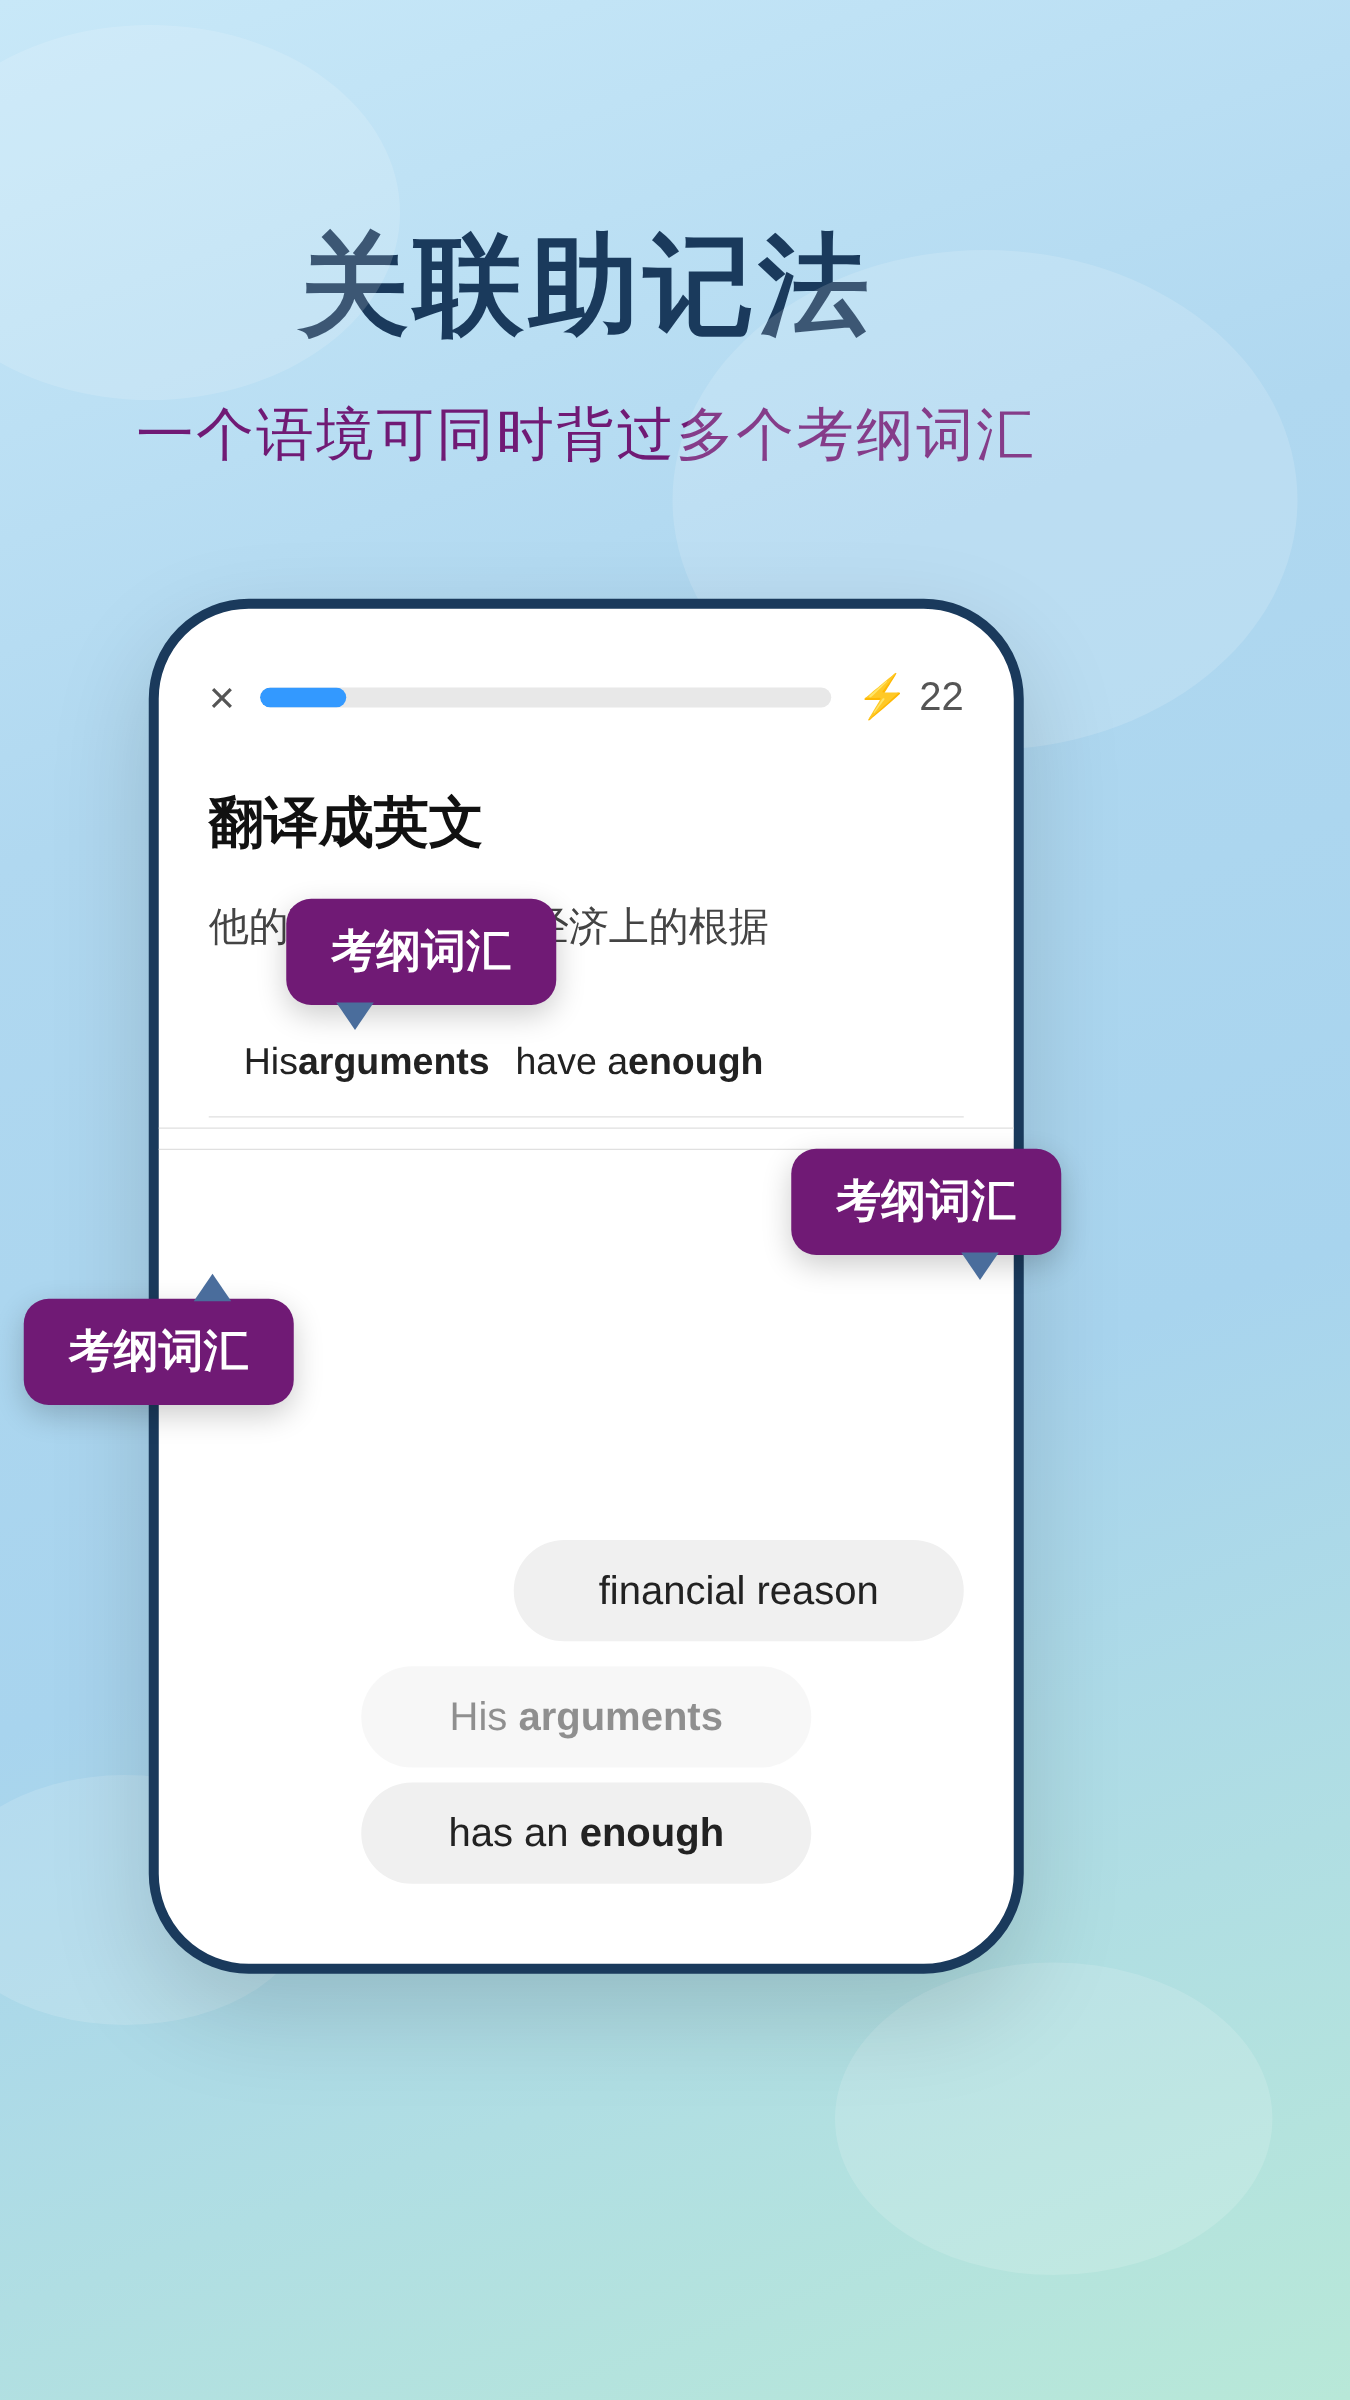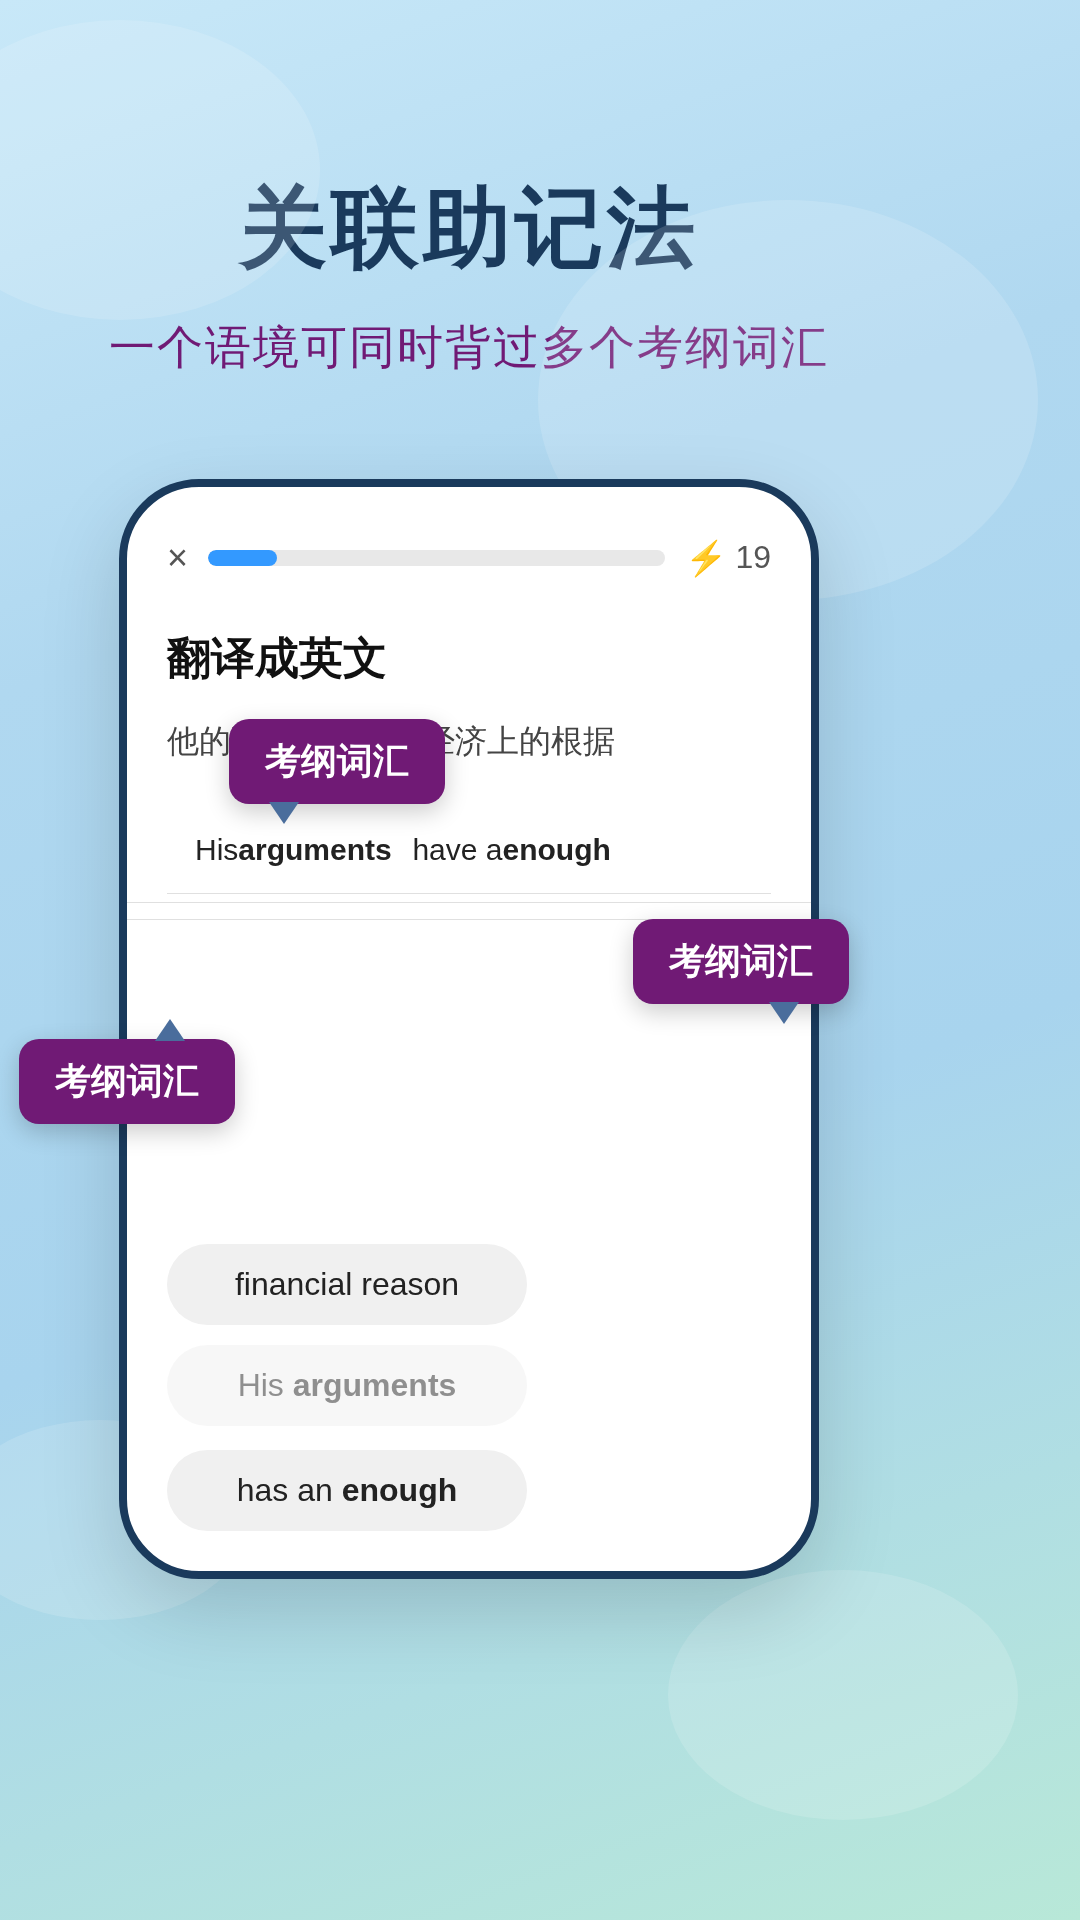--- a/index.html
+++ b/index.html
@@ -181,43 +181,42 @@
       font-weight: 700;
       margin-right: 4px;
     }
 
     .answer-chip .normal {
       font-weight: 400;
     }
 
     
     .bottom-choices {
-      margin-top: 36px;
+      margin-top: 24px;
       display: flex;
       flex-direction: column;
       gap: 20px;
-      align-items: flex-start;
+      align-items: flex-end;
     }
 
     .choice-pill {
       background: #f0f0f0;
       border-radius: 50px;
       padding: 22px 50px;
       font-size: 32px;
       color: #222;
       text-align: center;
       min-width: 360px;
     }
 
     .choice-pill-row {
       display: flex;
-      gap: 24px;
+      gap: 12px;
       justify-content: center;
       flex-wrap: wrap;
-      flex-direction: column;
     }
 
     
     .greyed {
       opacity: 0.5;
     }
 
     
     .tooltip-bubble {
       position: absolute;
@@ -323,21 +322,21 @@
 
     <div class="phone-mockup">
 
       <div class="phone-top-bar">
         <span class="close-btn">×</span>
         <div class="progress-bar-container">
           <div class="progress-bar-fill"></div>
         </div>
         <div class="score-area">
           <span class="lightning-icon">⚡</span>
-          <span>19</span>
+          <span>22</span>
         </div>
       </div>
 
       <div class="question-label">翻译成英文</div>
       <div class="question-text">他的论点有充分的经济上的根据</div>
 
       <div class="answer-options">
 
         <div class="answer-row">
           <div class="answer-chip">

